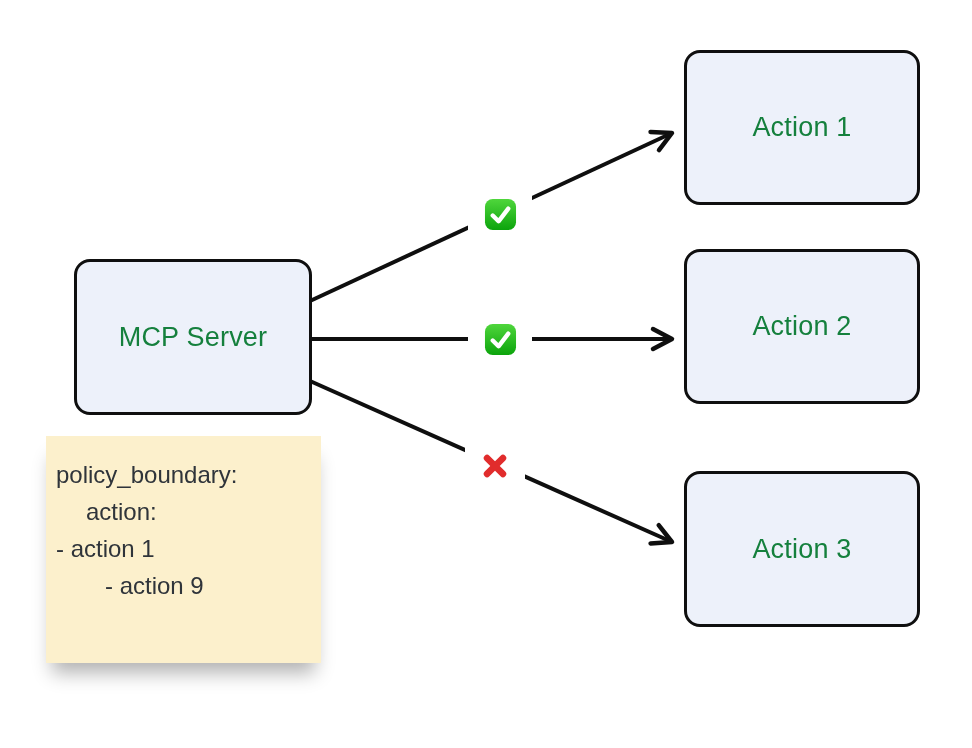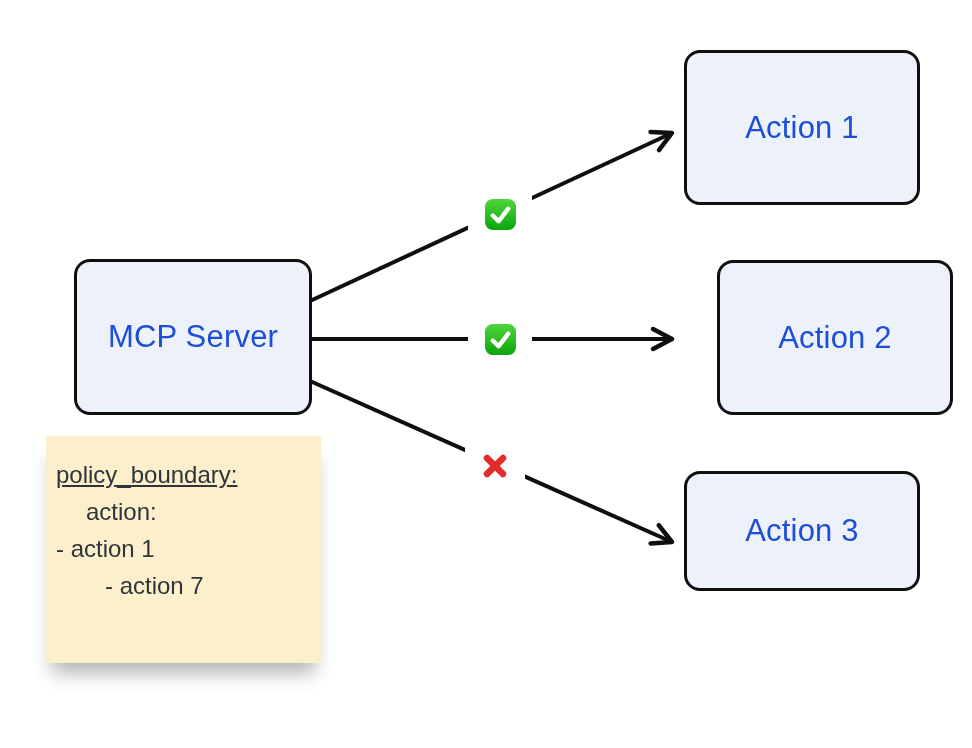--- a/index.html
+++ b/index.html
@@ -24,44 +24,44 @@
     position: absolute;
     background: #edf1fa;
     border: 3.5px solid #0f0f0f;
     border-radius: 16px;
     display: flex;
     align-items: center;
     justify-content: center;
     box-sizing: border-box;
   }
   .node-label {
-    font-size: 31px;
-    color: #1d4ed8;
+    font-size: 27px;
+    color: #15803d;
     letter-spacing: 0.2px;
   }
   .node-server { left: 74px; top: 259px; width: 238px; height: 156px; }
   .node-action1 { left: 684px; top: 50px;  width: 236px; height: 155px; }
-  .node-action2 { left: 684px; top: 260px; width: 236px; height: 155px; margin-left: 33px; }
-  .node-action3 { left: 684px; top: 471px; width: 236px; height: 120px; text-align: right; }
+  .node-action2 { left: 684px; top: 249px; width: 236px; height: 155px; }
+  .node-action3 { left: 684px; top: 471px; width: 236px; height: 156px; text-align: right; }
 
   .note {
     position: absolute;
     left: 46px;
     top: 436px;
     width: 275px;
     height: 227px;
     background: #fcf0cc;
     box-sizing: border-box;
     padding: 20px 10px 0 10px;
     box-shadow: 0 16px 18px -6px rgba(0, 0, 0, 0.30);
     font-size: 24px;
     line-height: 37px;
     color: #2f343a;
   }
-  .note .ln0 { margin-left: 0; text-decoration: underline; }
+  .note .ln0 { margin-left: 0; }
   .note .ln1 { margin-left: 30px; }
   .note .ln2 { }
   .note .ln3 { margin-left: 49px; }
 
   .marker-wrap {
     position: absolute;
     display: flex;
     align-items: center;
     justify-content: center;
     background: #ffffff;
@@ -103,21 +103,21 @@
   </div>
 
   <div class="node node-action3">
     <span class="node-label">Action 3</span>
   </div>
 
   <div class="note">
     <div class="ln0">policy_boundary:</div>
     <div class="ln1">action:</div>
     <div class="ln2">- action 1</div>
-    <div class="ln3">- action 7</div>
+    <div class="ln3">- action 9</div>
   </div>
 
   <span class="marker-wrap marker-check1">
     <svg width="33" height="33" viewBox="0 0 34 34">
       <rect x="1" y="1" width="32" height="32" rx="8" fill="url(#checkgrad)"></rect>
       <path d="M9 18 L15 24 L25 11" fill="none" stroke="#ffffff" stroke-width="4.5" stroke-linecap="round" stroke-linejoin="round"></path>
     </svg>
   </span>
 
   <span class="marker-wrap marker-check2">

